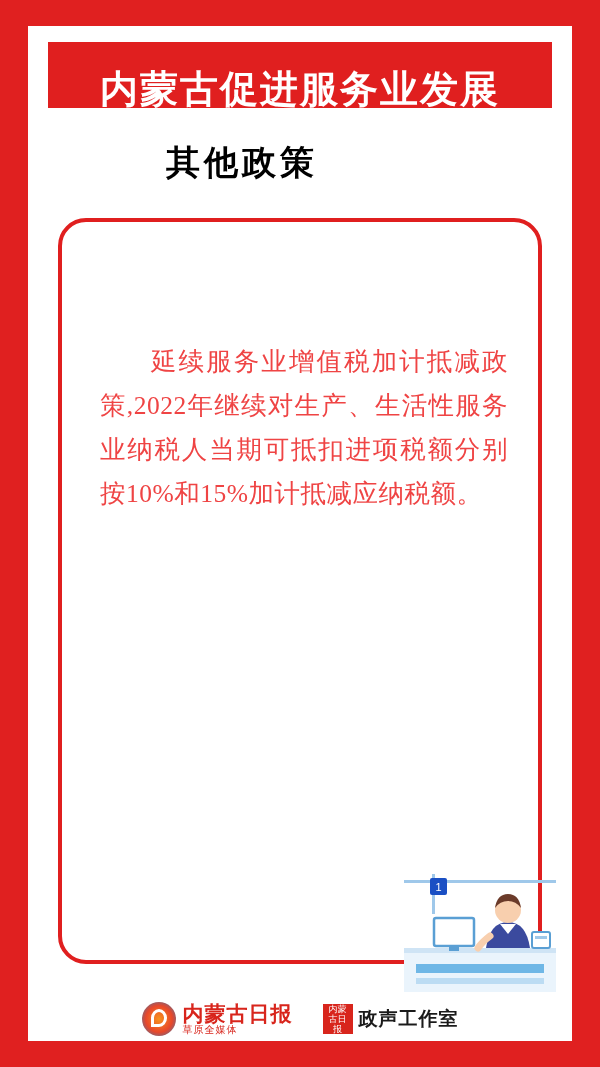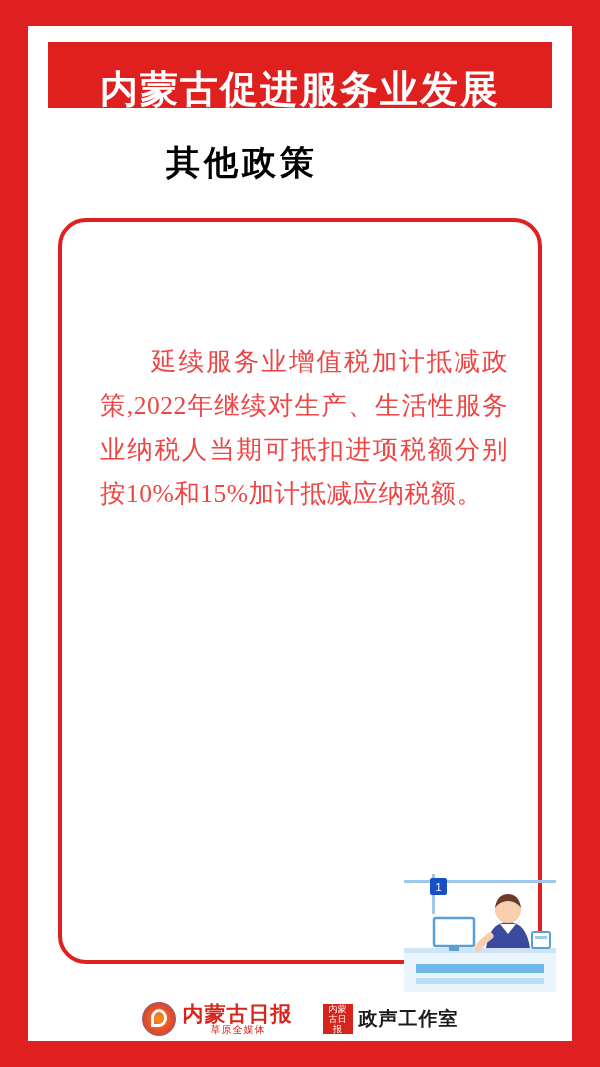--- a/index.html
+++ b/index.html
@@ -161,21 +161,20 @@
     font-weight: bold;
     font-size: 21px;
     color: #d8251c;
     letter-spacing: 1px;
   }
   .logo-words .sub {
     font-family: "Liberation Serif", serif;
     font-size: 10px;
     color: #d8251c;
     letter-spacing: 1px;
-    margin-left: 28px;
   }
   .logo-zs {
     display: flex;
     align-items: center;
     gap: 6px;
   }
   .zs-mark {
     width: 30px;
     height: 30px;
     background: #d8251c;

